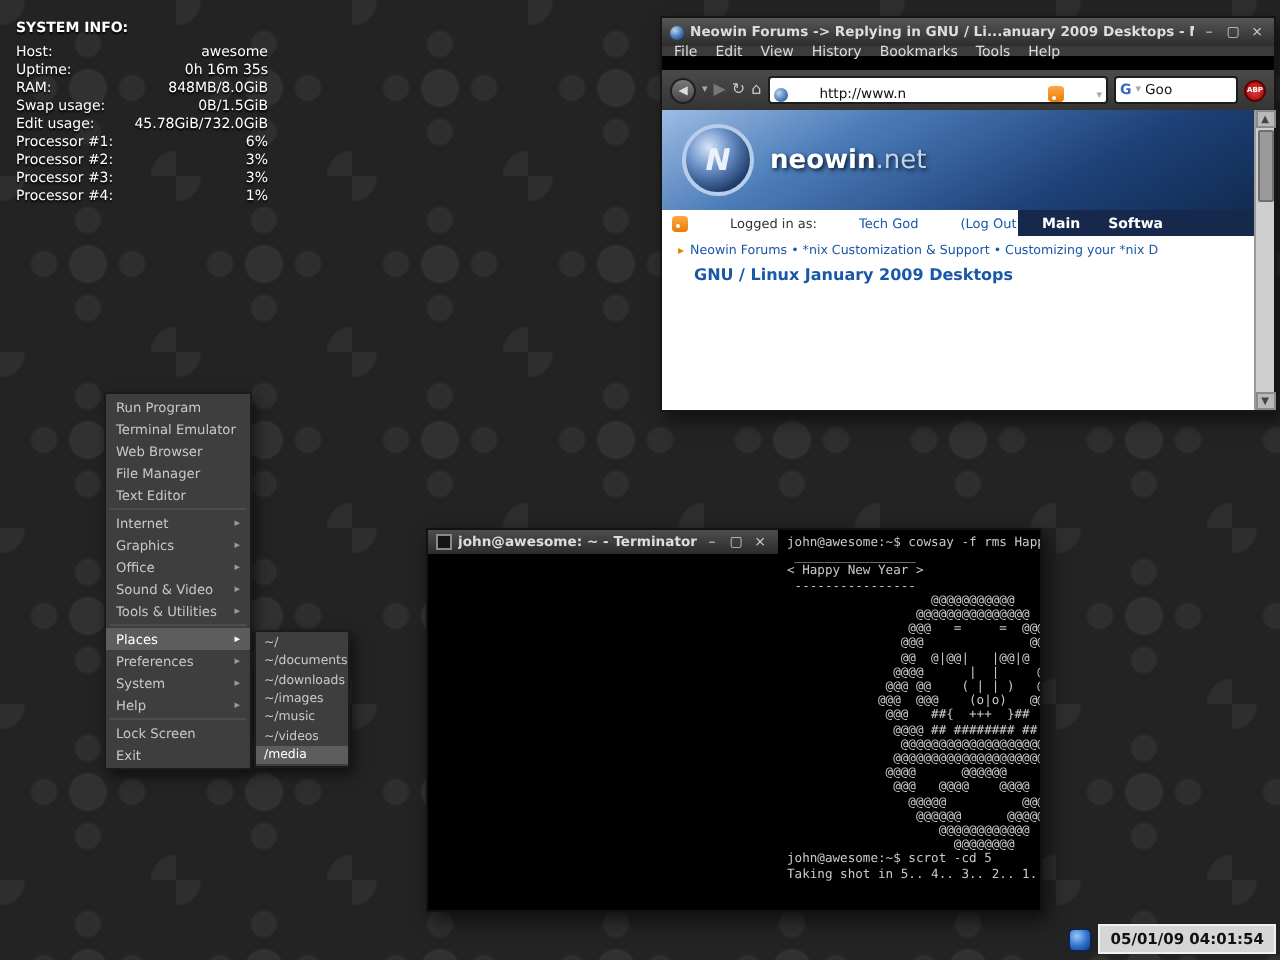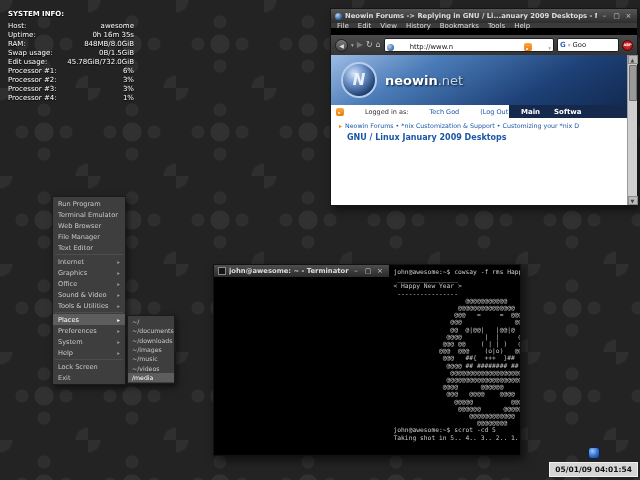--- a/index.html
+++ b/index.html
@@ -76,21 +76,21 @@
 .pmi.hl{background:#5d5d5d;color:#fff;}
 
 
 .term{position:absolute;left:213px;top:264px;width:308px;height:192px;border:1px solid #121212;background:#000;display:flex;box-shadow:3px 4px 9px rgba(0,0,0,.6);}
 .term-title{height:12px;flex:none;background:linear-gradient(#4d4d4d,#2b2b2b);display:flex;align-items:center;gap:3px;padding:0 4px;}
 .term-icon{width:8px;height:8px;flex:none;background:#141414;border:1px solid #8a8a8a;}
 .term-body{flex:1;padding:3px 5px;overflow:hidden;}
 .term-body pre{font-family:"DejaVu Sans Mono",monospace;font-size:6.3px;line-height:7.2px;color:#c9c9c9;white-space:pre;}
 
 
-.tray{position:absolute;right:2px;bottom:3px;display:flex;align-items:center;gap:3px;flex-direction:column;}
+.tray{position:absolute;right:2px;bottom:3px;display:flex;align-items:center;gap:3px;}
 .trayicon{width:12px;height:12px;border-radius:3px;background:radial-gradient(circle at 35% 30%,#9cc8f5,#2f6fd0 55%,#16386e);border:1px solid #0e2347;flex:none;}
 .clock{background:#d6d6d6;border:1px solid #f0f0f0;color:#111;font-size:7.5px;font-weight:bold;padding:2px 5px;white-space:nowrap;}
 </style>
 </head>
 <body>
 
 <div class="desktop">
 
   <div class="sysinfo">
     <div class="si-title">SYSTEM INFO:</div>

